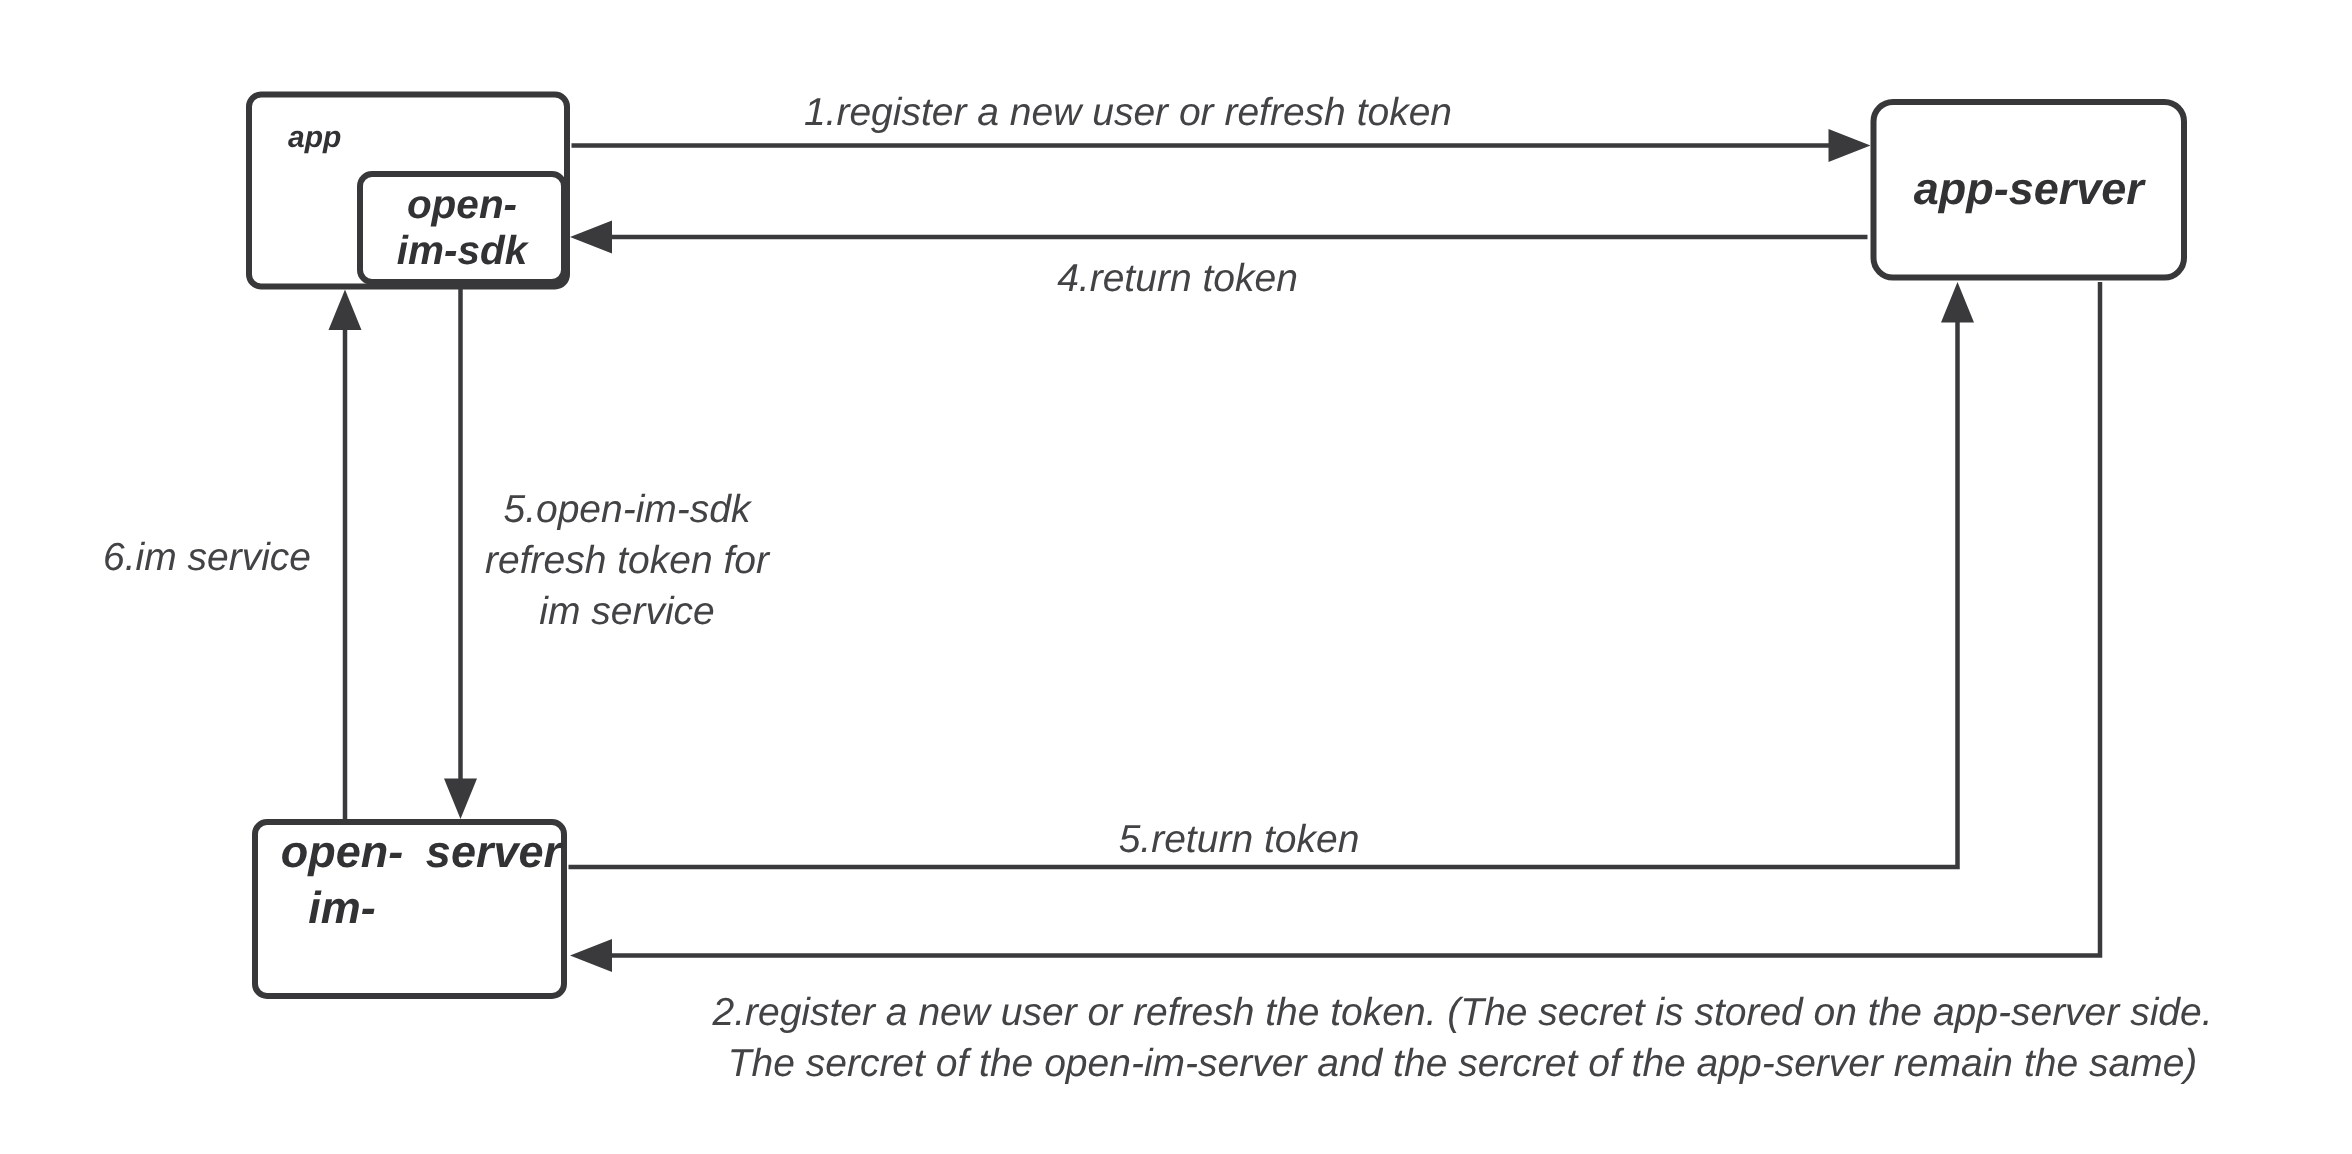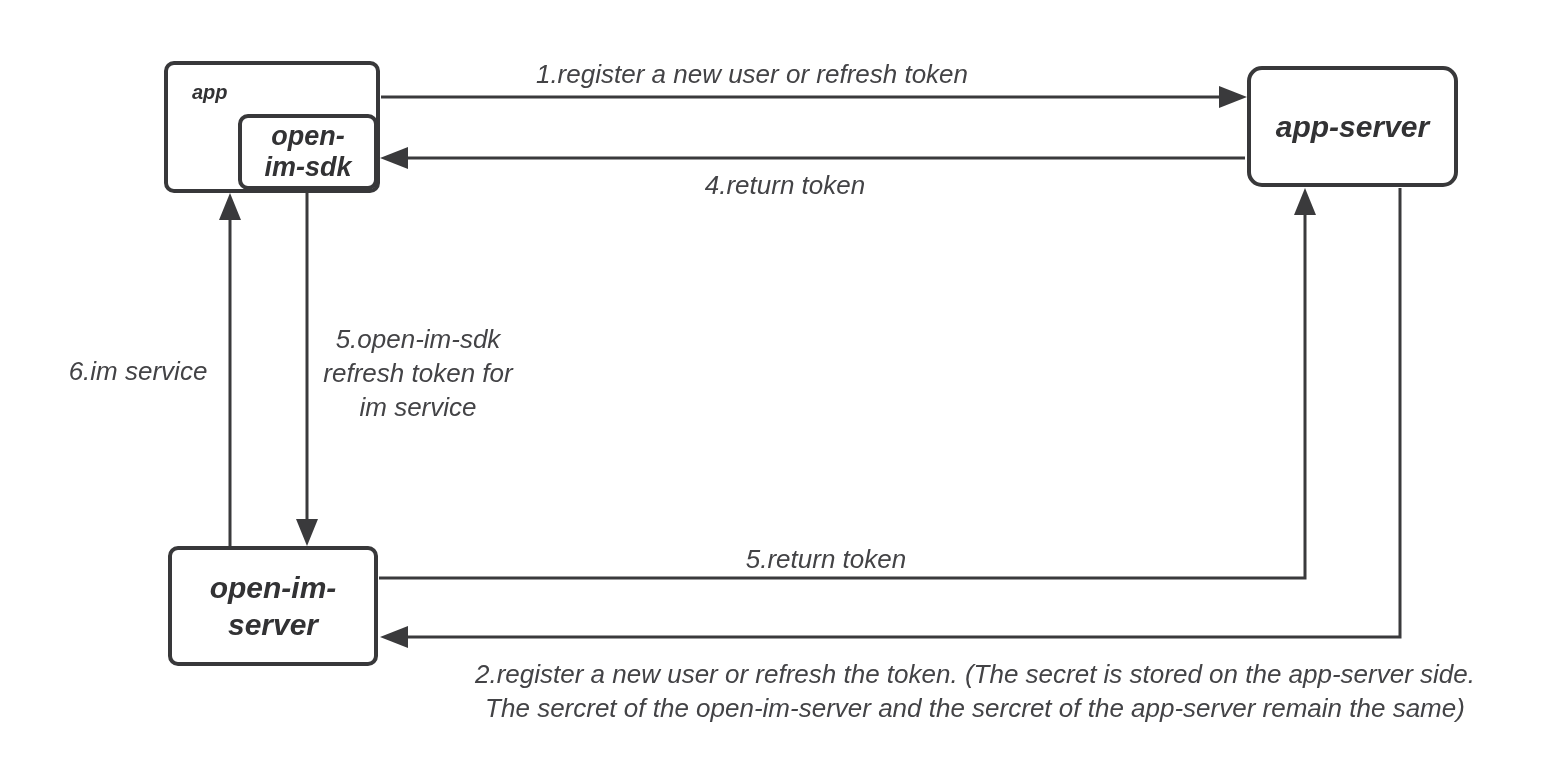--- a/index.html
+++ b/index.html
@@ -68,22 +68,21 @@
     align-items: center;
     justify-content: center;
     border-radius: 15px;
   }
   .node-open-im-server {
     left: 168px; top: 546px;
     width: 210px; height: 120px;
     font-size: 30px;
     line-height: 37px;
     display: flex;
-    flex-direction: column;
-    align-items: center;
+    flex-direction: row;
     justify-content: center;
     text-align: center;
   }
   .edge-label {
     position: absolute;
     color: var(--edge-label-text);
     font-style: italic;
     font-size: 26px;
     line-height: 34px;
     text-align: center;

